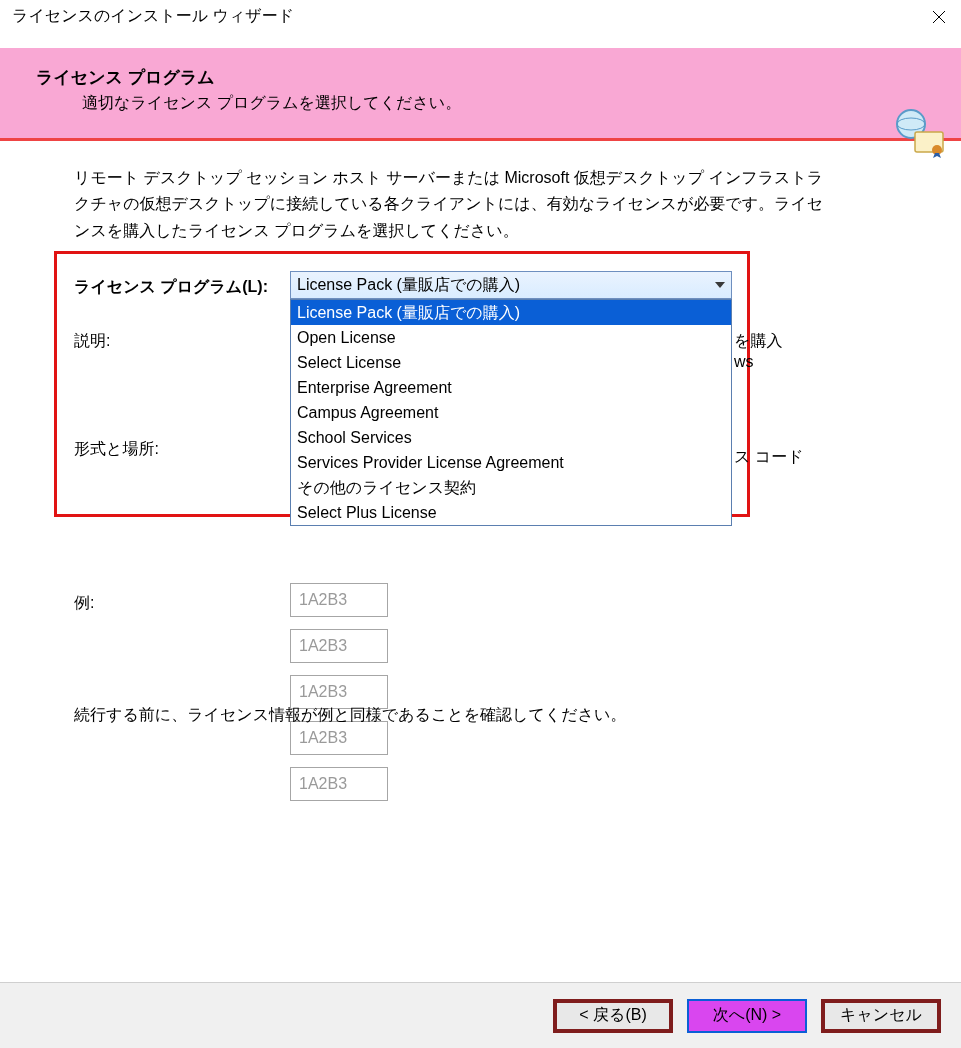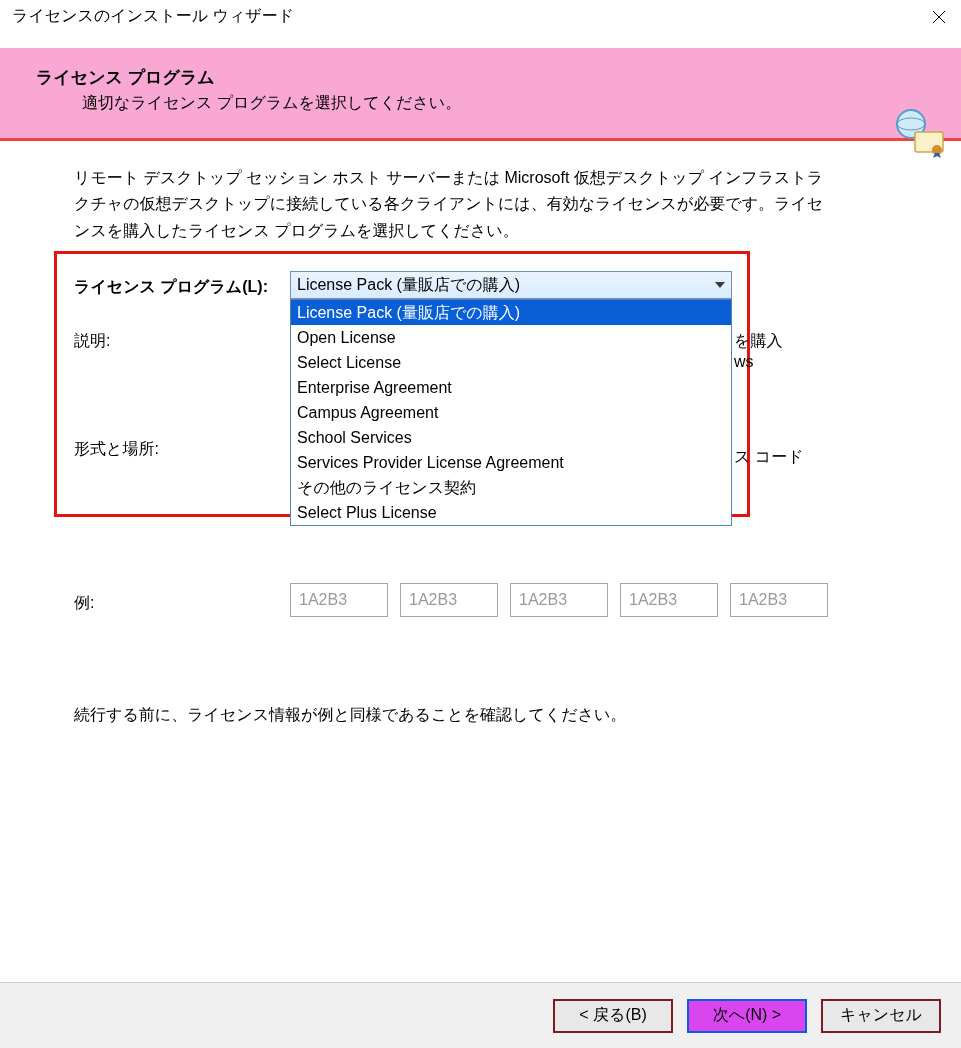--- a/index.html
+++ b/index.html
@@ -149,20 +149,21 @@
   }
 
   
   .lbl.example { left: 74px; top: 452px; }
   .ex-row {
     position: absolute;
     left: 290px;
     top: 442px;
     display: flex;
     gap: 12px;
+    flex-direction: column;
   }
   .ex-field {
     width: 98px;
     height: 34px;
     border: 1px solid #a6a6a6;
     background: #ffffff;
     box-sizing: border-box;
     display: flex;
     align-items: center;
     padding-left: 8px;
@@ -190,21 +191,21 @@
     align-items: center;
     justify-content: flex-end;
     padding-right: 20px;
     box-sizing: border-box;
     gap: 14px;
   }
   .btn {
     min-width: 120px;
     height: 34px;
     background: #e8e8e8;
-    border: 2px solid #7f1d1d;
+    border: 4px solid #7f1d1d;
     font-size: 16px;
     display: flex;
     align-items: center;
     justify-content: center;
     box-sizing: border-box;
   }
   .btn.primary {
     border: 2px solid #0a5fd6;
     background: #d946ef;
   }

